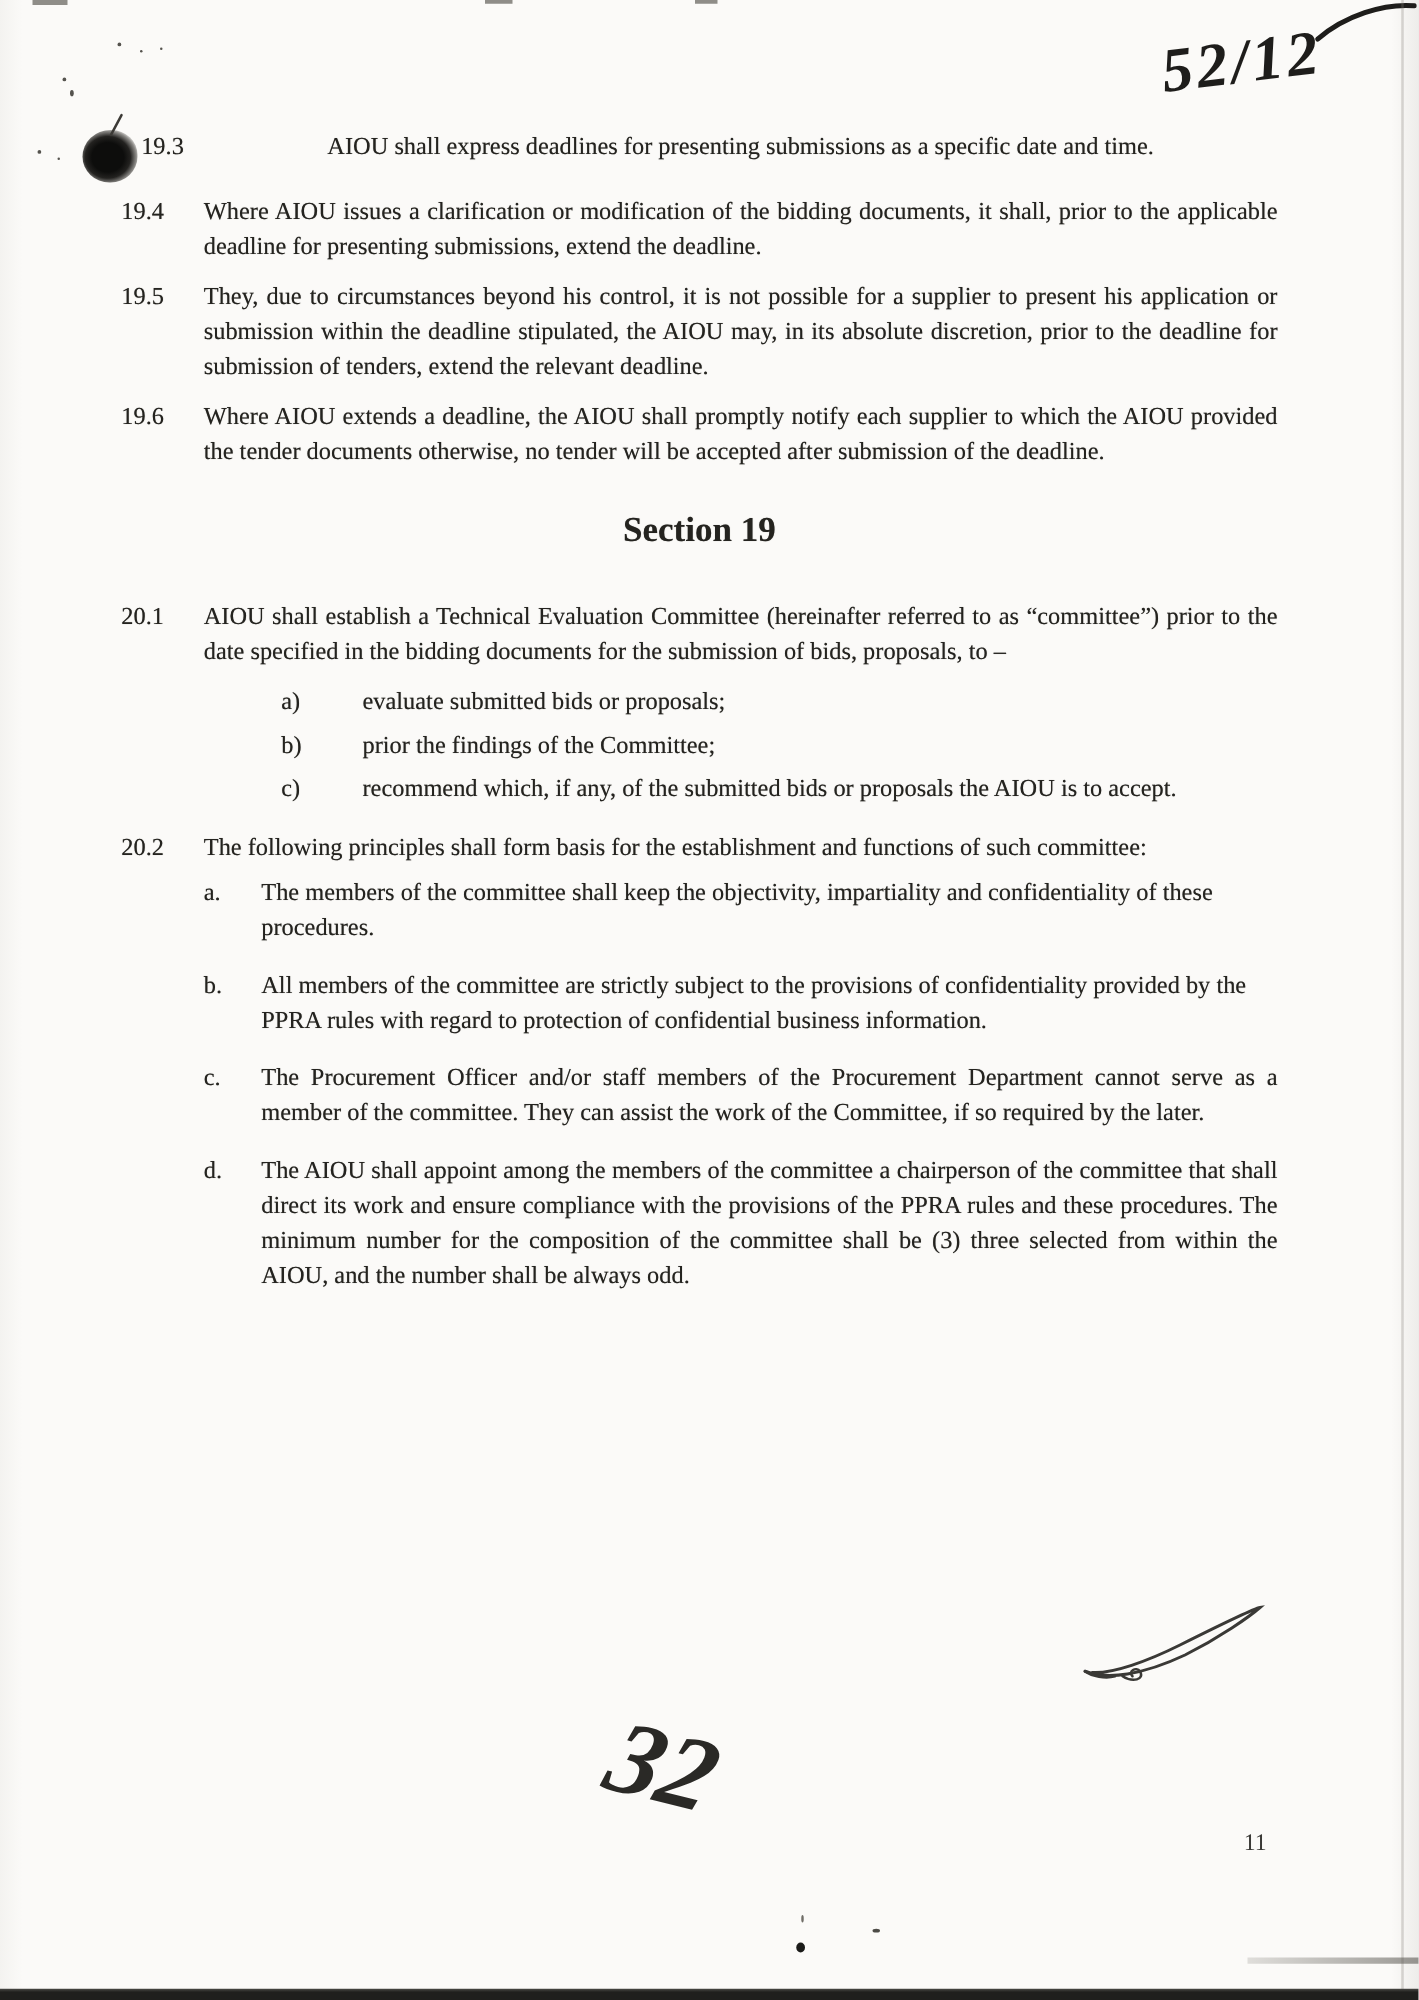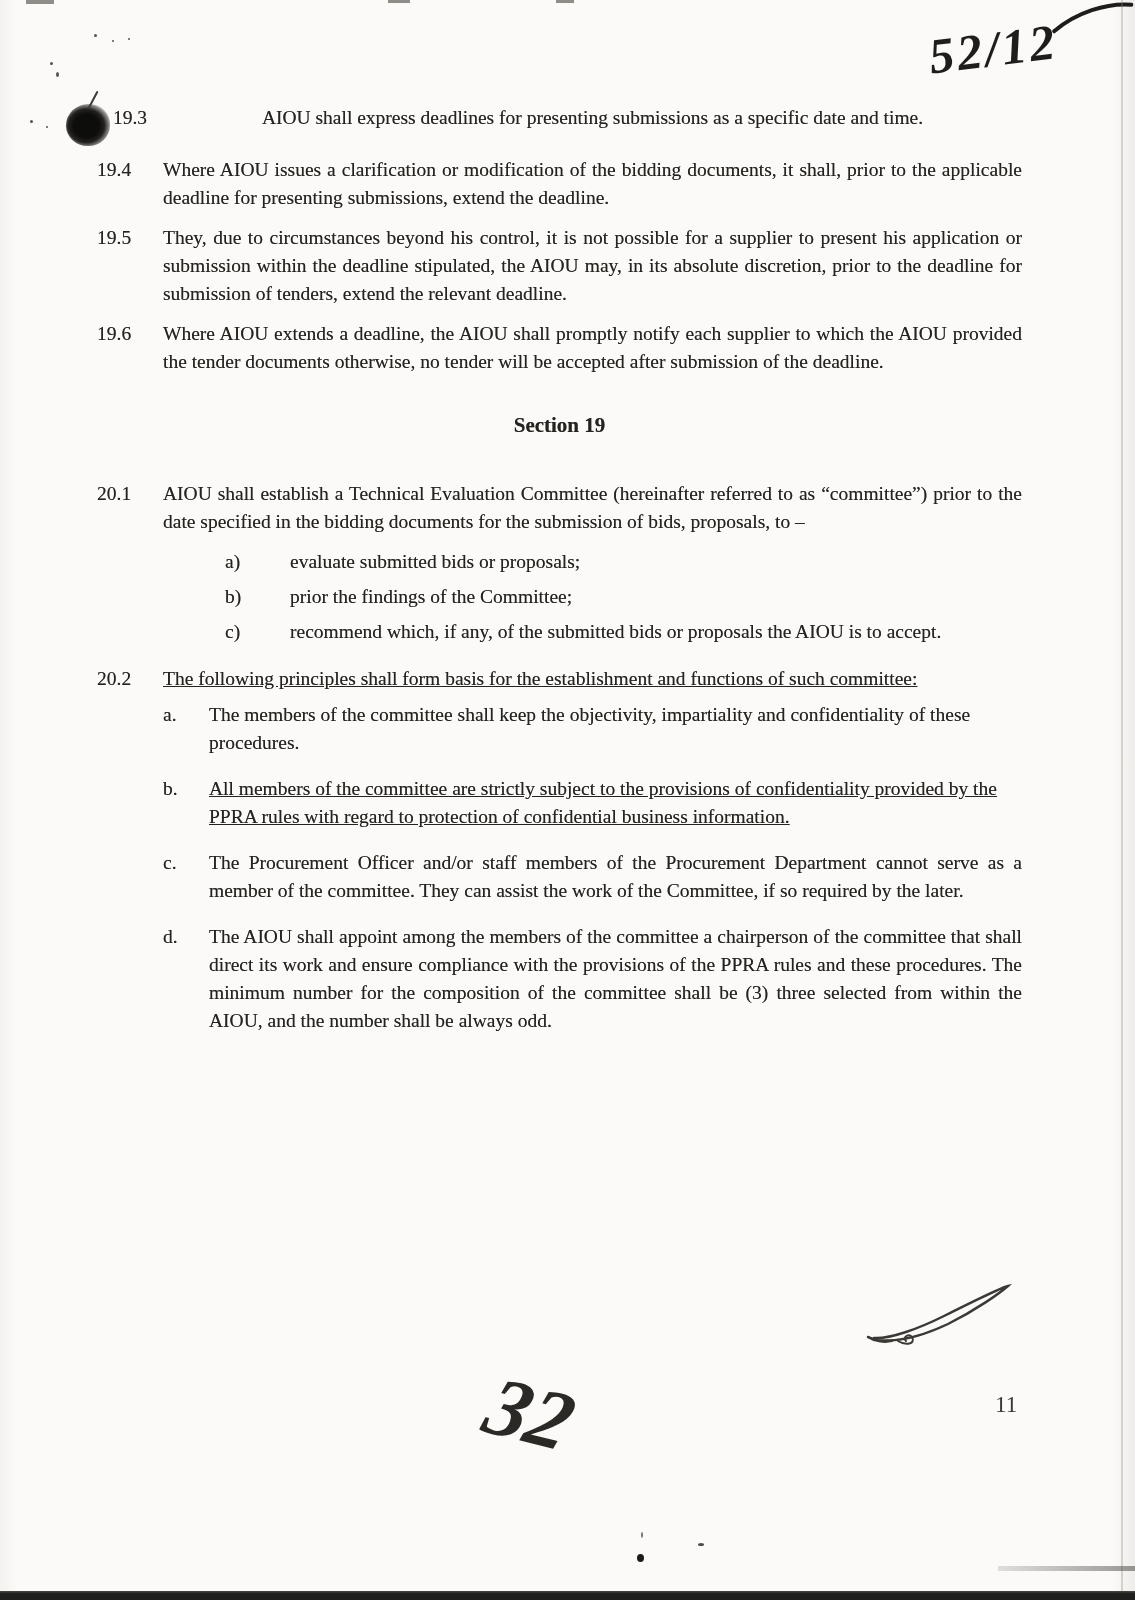--- a/index.html
+++ b/index.html
@@ -19,23 +19,23 @@
     position:absolute; left:97px; top:104px; width:925px;
     font-size:19.5px; line-height:28px;
     text-shadow:0 0 0.6px rgba(38,36,32,0.55);
   }
   .clause { display:flex; margin-bottom:12px; }
   .clause.first { margin-bottom:24px;text-align:center; }
   .clause-num { width:66px; flex:0 0 66px; }
   .clause-body { flex:1; }
   .just { text-align:justify; }
   .w800 { max-width:800px; }
-  .w790 { max-width:790px;text-decoration:underline; }
+  .w790 { max-width:790px; }
   .w700 { max-width:700px; }
-  .section-heading { text-align:center; font-weight:bold; font-size:21px; line-height:30px; margin:34px 0 40px 0; }
+  .section-heading { text-align:center; font-weight:bold; font-size:28px; line-height:30px; margin:34px 0 40px 0; }
   .sub-list { margin:12px 0 0 62px; }
   .sub-item { display:flex; margin-bottom:7px; }
   .sub-item-label { width:65px; flex:0 0 65px; }
   .sub-list2 { margin-top:8px; }
   .sub-item2 { display:flex; margin-bottom:18px; }
   .sub-item2 .sub-item-label { width:46px; flex:0 0 46px; }
   .sub-item2:last-child { margin-bottom:0; }
 
   
   .hw-ref {
@@ -46,21 +46,21 @@
   }
   .hw-ref .hw-text { font-style:italic; font-size:50px; line-height:52px; letter-spacing:3px; font-weight:bold; }
   .hw-ref svg { margin:0 0 30px -4px; }
   .hw-mark {
     position:absolute; left:488px; top:1372px;
     font-style:italic; font-size:84px; line-height:84px;
     transform:rotate(14deg) skewX(-6deg);
     color:#2a2926; font-weight:bold;
   }
   .signature { position:absolute; left:862px; top:1283px; }
-  .page-number { position:absolute; left:995px; top:1392px; font-size:23px; color:#3a3936; }
+  .page-number { position:absolute; left:995px; top:1464px; font-size:19px; color:#3a3936; }
 
   
   .ink-blot {
     position:absolute; left:66px; top:104px; width:44px; height:42px;
     background:radial-gradient(ellipse at 46% 52%, #0d0d0c 0 38%, #232220 54%, rgba(50,48,44,0.55) 68%, rgba(80,78,72,0) 78%);
     border-radius:52% 48% 50% 50%;
   }
   .ink-blot::before {
     content:""; position:absolute; left:26px; top:-14px; width:2px; height:20px;
     background:#3c3a36; transform:rotate(28deg); border-radius:2px;

